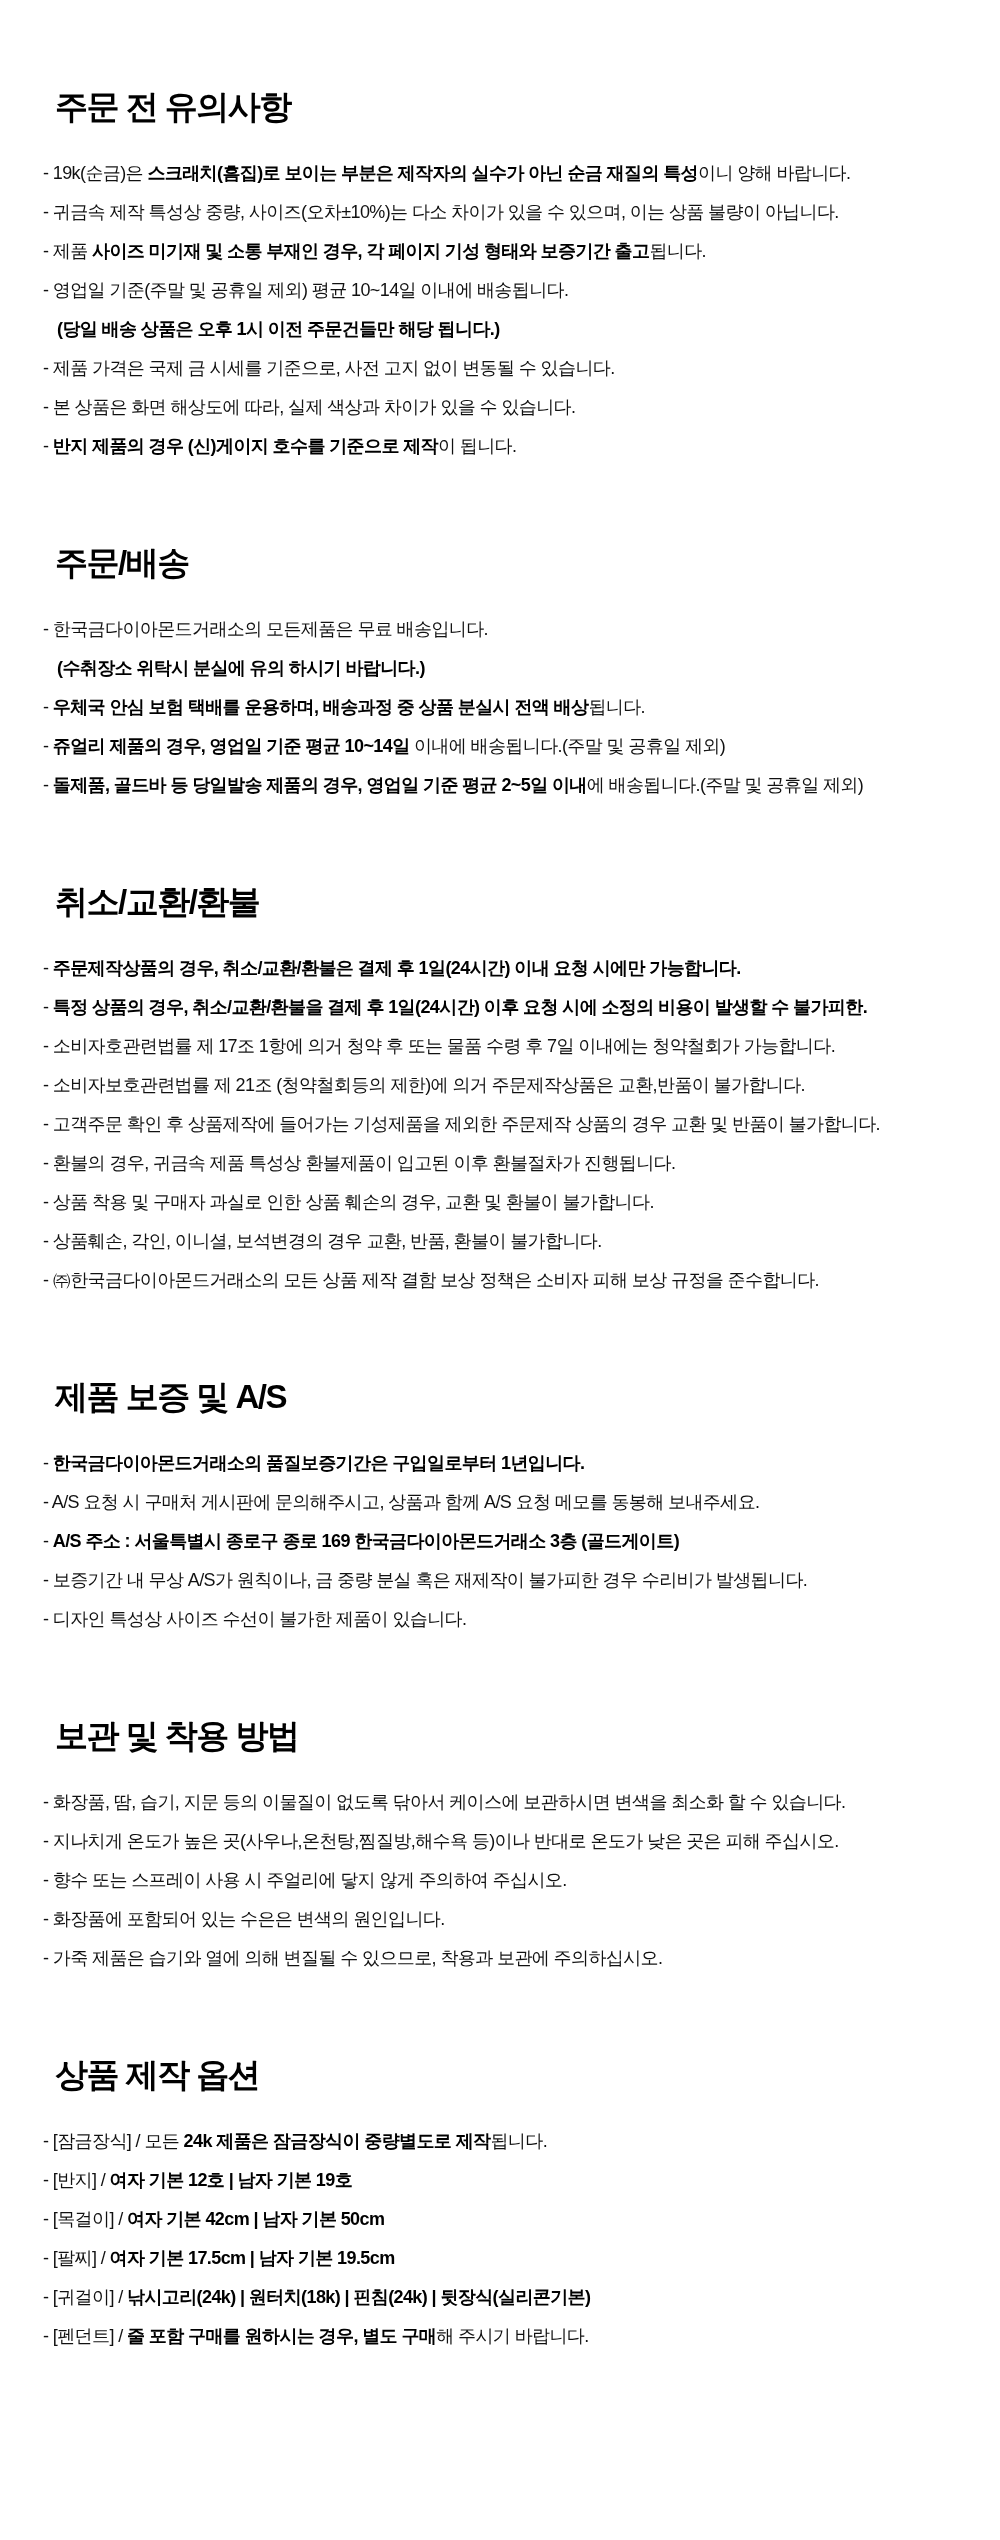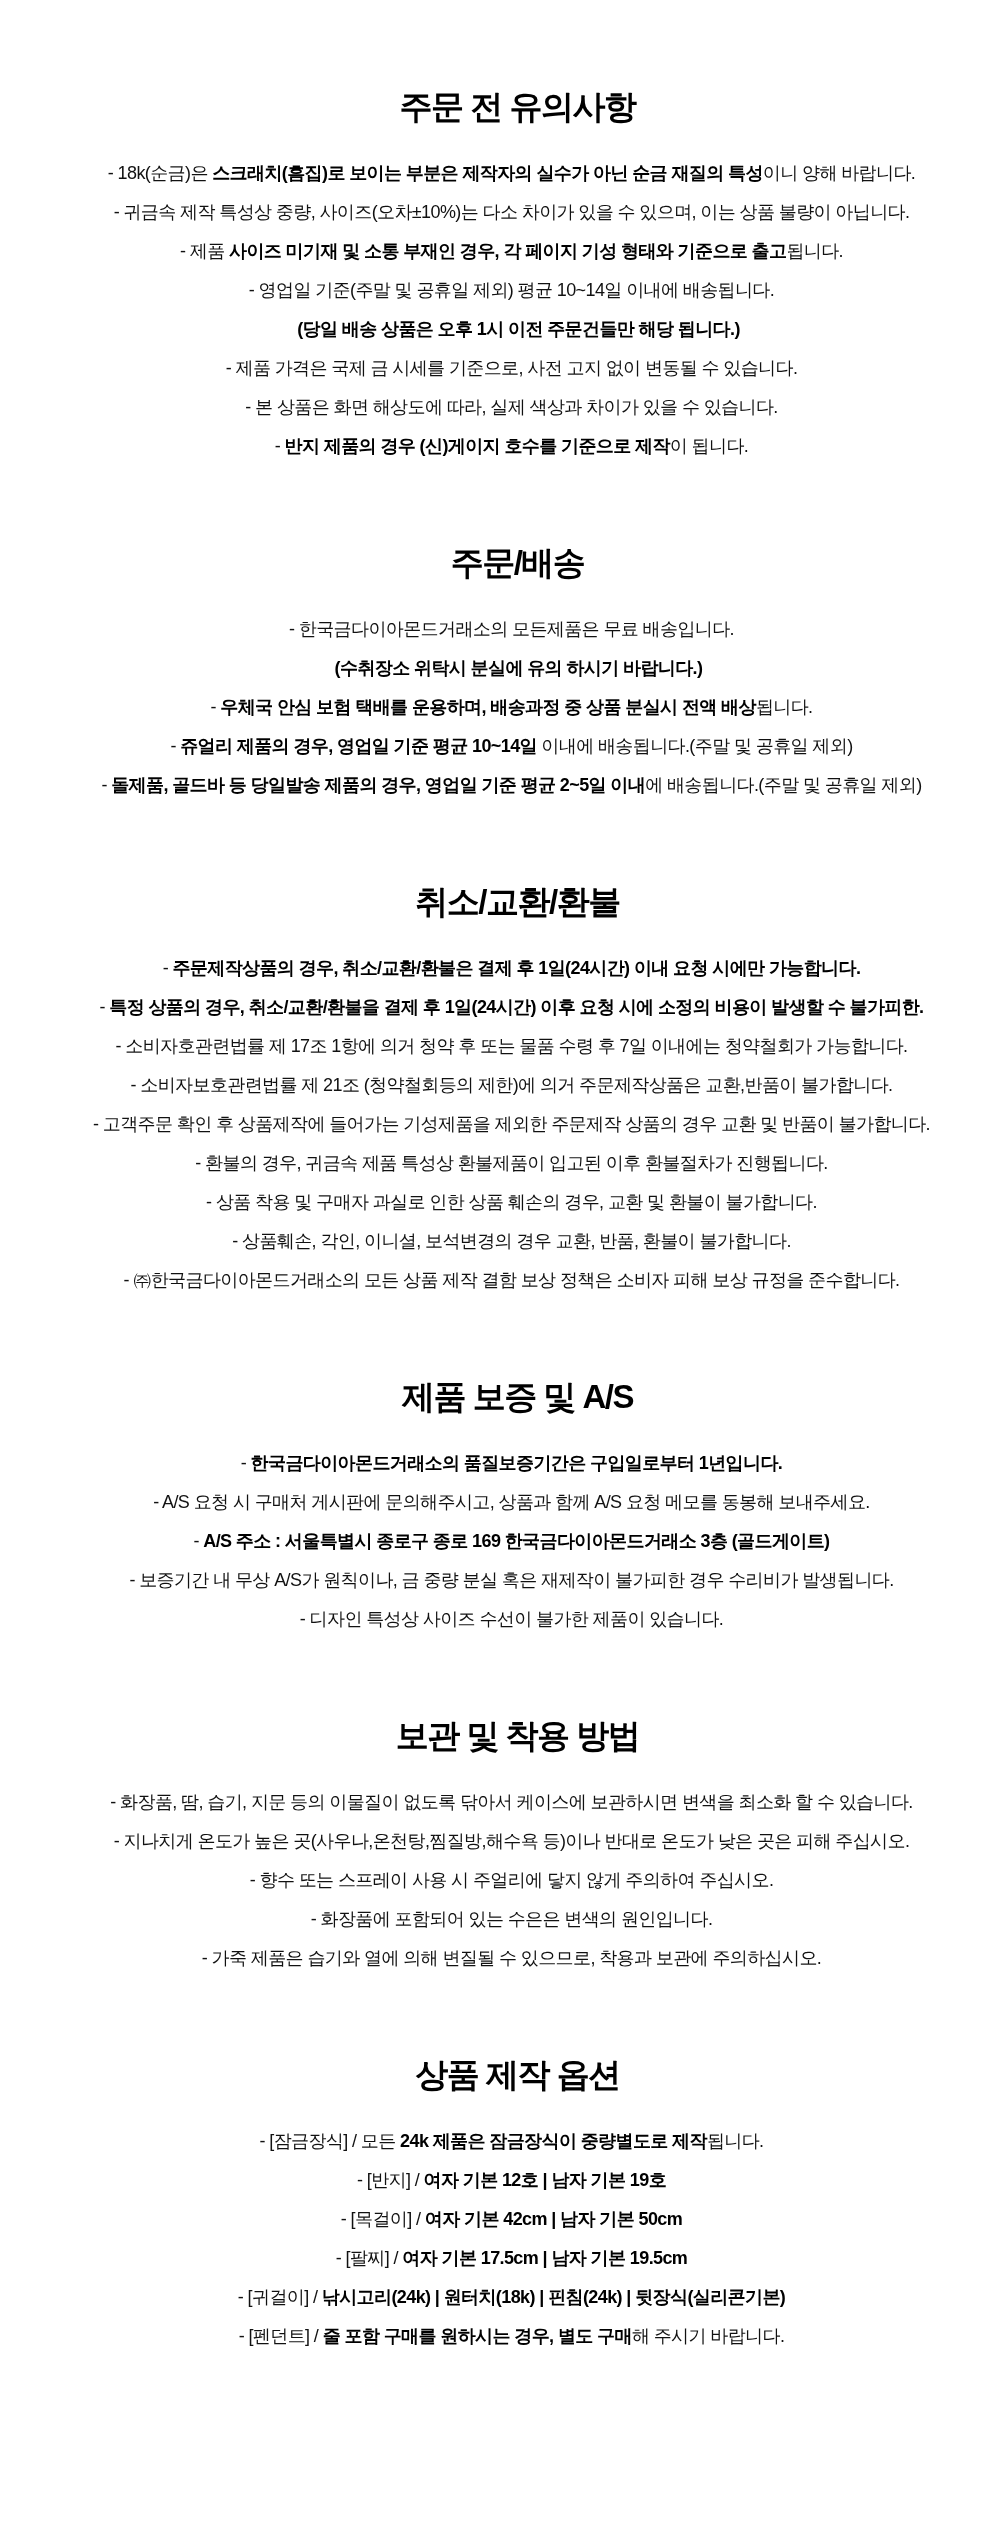--- a/index.html
+++ b/index.html
@@ -14,21 +14,20 @@
     width: 1000px;
     min-height: 2540px;
     background: #ffffff;
     overflow: hidden;
   }
   .content {
     padding: 84px 20px 40px 43px;
   }
   .section {
     margin-bottom: 74px;
-    text-align: center;
   }
   .section:last-child { margin-bottom: 0; }
   .section-heading {
     font-size: 33px;
     font-weight: 800;
     line-height: 46px;
     letter-spacing: -1.5px;
     padding-left: 12px;
     margin: 0 0 24px 0;
     color: #000000;
@@ -45,23 +44,23 @@
   .line .b { font-weight: 700; color: #000000; }
 </style>
 </head>
 <body>
 
 <div class="page">
   <div class="content">
     <div id="sections-root">
         <section class="section">
           <h2 class="section-heading">주문 전 유의사항</h2>
-          <p class="line"><span>- 18k(순금)은 </span><span class="b">스크래치(흠집)로 보이는 부분은 제작자의 실수가 아닌 순금 재질의 특성</span><span>이니 양해 바랍니다.</span></p>
+          <p class="line"><span>- 19k(순금)은 </span><span class="b">스크래치(흠집)로 보이는 부분은 제작자의 실수가 아닌 순금 재질의 특성</span><span>이니 양해 바랍니다.</span></p>
           <p class="line"><span>- 귀금속 제작 특성상 중량, 사이즈(오차±10%)는 다소 차이가 있을 수 있으며, 이는 상품 불량이 아닙니다.</span></p>
-          <p class="line"><span>- 제품 </span><span class="b">사이즈 미기재 및 소통 부재인 경우, 각 페이지 기성 형태와 기준으로 출고</span><span>됩니다.</span></p>
+          <p class="line"><span>- 제품 </span><span class="b">사이즈 미기재 및 소통 부재인 경우, 각 페이지 기성 형태와 보증기간 출고</span><span>됩니다.</span></p>
           <p class="line"><span>- 영업일 기준(주말 및 공휴일 제외) 평균 10~14일 이내에 배송됩니다.</span></p>
           <p class="line indent"><span class="b">(당일 배송 상품은 오후 1시 이전 주문건들만 해당 됩니다.)</span></p>
           <p class="line"><span>- 제품 가격은 국제 금 시세를 기준으로, 사전 고지 없이 변동될 수 있습니다.</span></p>
           <p class="line"><span>- 본 상품은 화면 해상도에 따라, 실제 색상과 차이가 있을 수 있습니다.</span></p>
           <p class="line"><span>- </span><span class="b">반지 제품의 경우 (신)게이지 호수를 기준으로 제작</span><span>이 됩니다.</span></p>
         </section>
         <section class="section">
           <h2 class="section-heading">주문/배송</h2>
           <p class="line"><span>- 한국금다이아몬드거래소의 모든제품은 무료 배송입니다.</span></p>
           <p class="line indent"><span class="b">(수취장소 위탁시 분실에 유의 하시기 바랍니다.)</span></p>

